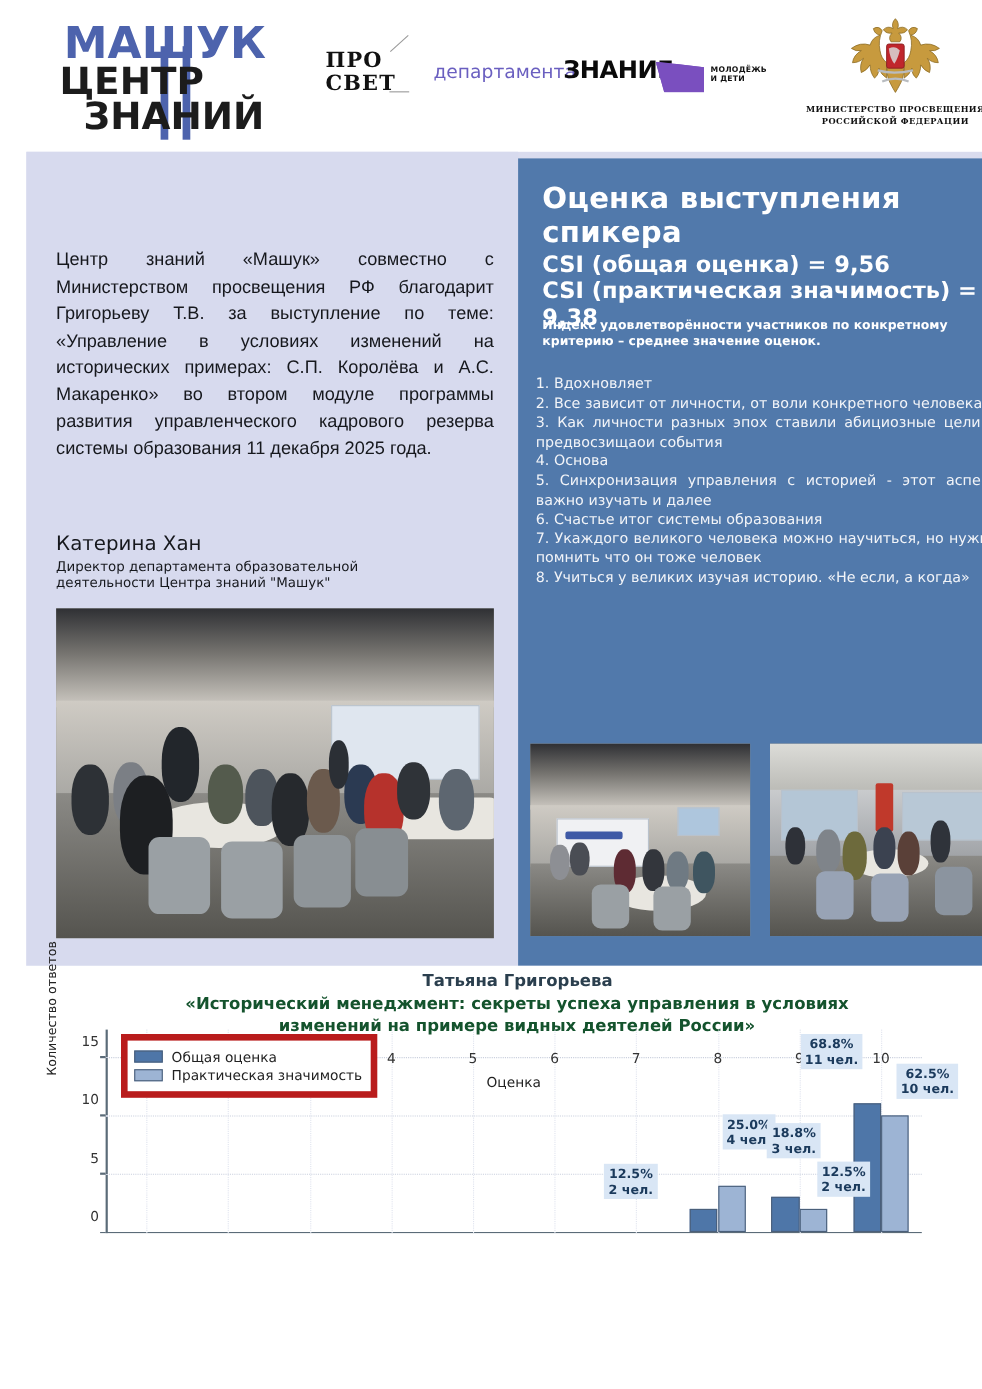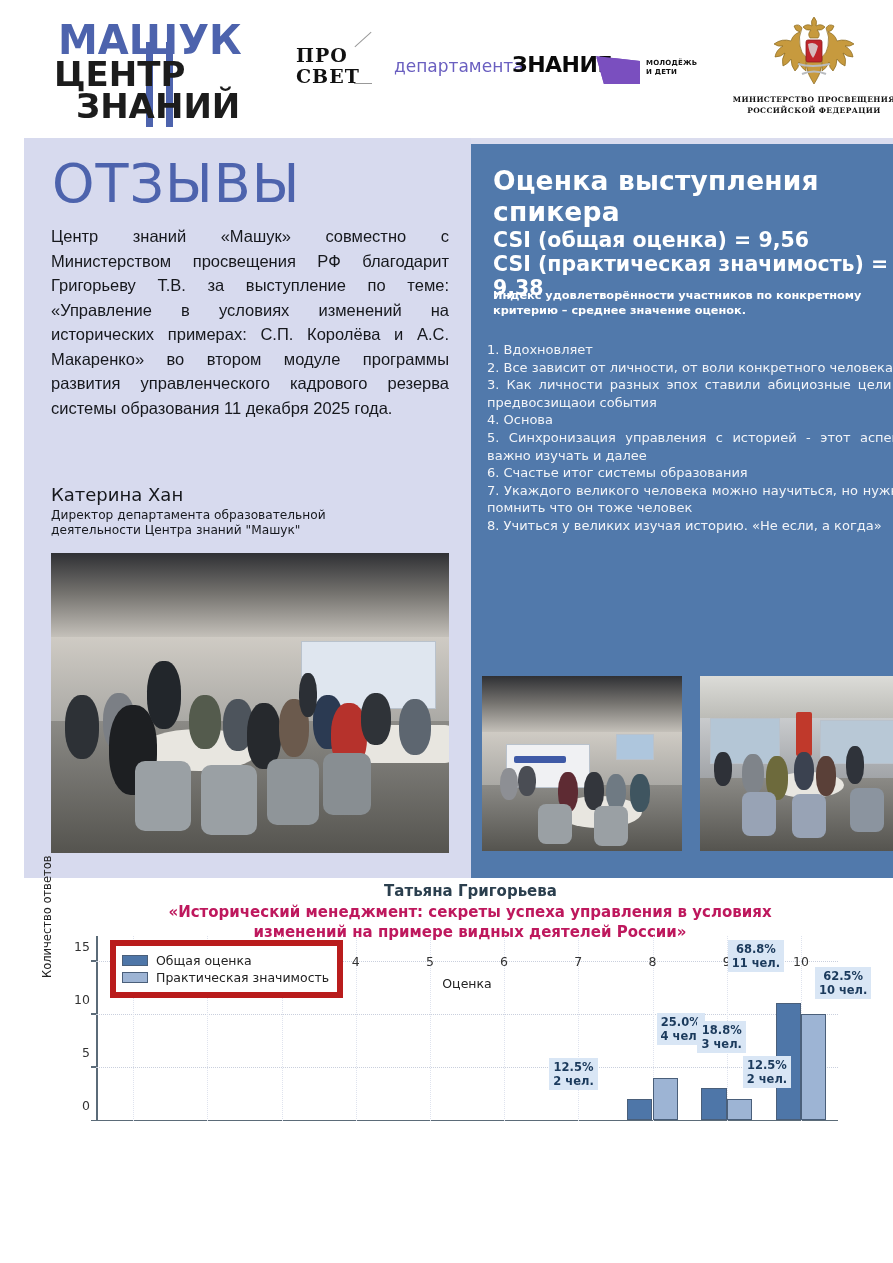--- a/index.html
+++ b/index.html
@@ -71,21 +71,21 @@
       margin-bottom:0px; }
 
   .photo-r1 { left:458px; top:538px; width:200px; height:175px; }
   .photo-r2 { left:676px; top:538px; width:200px; height:175px; }
 
   
   .chart-zone { position:absolute; left:0; top:878px; width:893px; height:330px; background:#fff; }
   .ch-title1 { position:absolute; left:0; top:4px; width:893px; text-align:center; font-size:15px;
       font-weight:bold; color:#2b3f4e; }
   .ch-title2 { position:absolute; left:96px; top:24px; width:700px; text-align:center; font-size:15px;
-      font-weight:bold; color:#be185d; line-height:20px; }
+      font-weight:bold; color:#14532d; line-height:20px; }
 
   .plot { position:absolute; left:72px; top:68px; width:742px; height:175px; }
   .plot .yaxis-line { position:absolute; left:0; top:-10px; width:1.5px; height:185px; background:#5b6b78; }
   .plot .xaxis-line { position:absolute; left:0; bottom:0; width:742px; height:1.5px; background:#5b6b78; }
   .gridline-h { position:absolute; left:0; width:742px; height:1px; border-top:1px dotted #c9cfdd; }
   .gridline-v { position:absolute; top:-10px; width:1px; height:185px; border-left:1px dotted #dfe3ee; }
   .ytick { position:absolute; right:748px; font-size:12.5px; color:#333; transform:translateY(-8px); white-space:nowrap;}
   .ytick-mark { position:absolute; left:-5px; width:5px; height:1.5px; background:#5b6b78; }
   .xtick { position:absolute; top:8px; font-size:12.5px; color:#333; transform:translateX(-50%); }
   .ylabel { position:absolute; left:-56px; top:32px; font-size:11.5px; color:#222;
@@ -168,21 +168,20 @@
       <div class="mtxt">
         <span>МИНИСТЕРСТВО ПРОСВЕЩЕНИЯ</span><br>
         <span>РОССИЙСКОЙ ФЕДЕРАЦИИ</span>
       </div>
     </div>
   </div>
 
   <div class="body-wrap">
 
     <div class="leftcol">
-      <div class="title-otzyvy">ОТЗЫВЫ</div>
       <div class="lead">Центр знаний «Машук» совместно с Министерством просвещения РФ благодарит Григорьеву Т.В. за выступление по теме: «Управление в условиях изменений на исторических примерах: С.П. Королёва и А.С. Макаренко» во втором модуле программы развития управленческого кадрового резерва системы образования 11 декабря 2025 года.</div>
       <div class="author-name">Катерина Хан</div>
       <div class="author-role">Директор департамента образовательной деятельности Центра знаний "Машук"</div>
 
       <div class="photo photo-main">
         <div class="ph-ceil"></div>
         <div class="ph-wall"></div>
         <div class="ph-floor"></div>
         <div class="ph-screen" style="left:250px;top:88px;width:135px;height:68px;"></div>
         <div class="ph-table" style="left:88px;top:176px;width:120px;height:42px;"></div>

